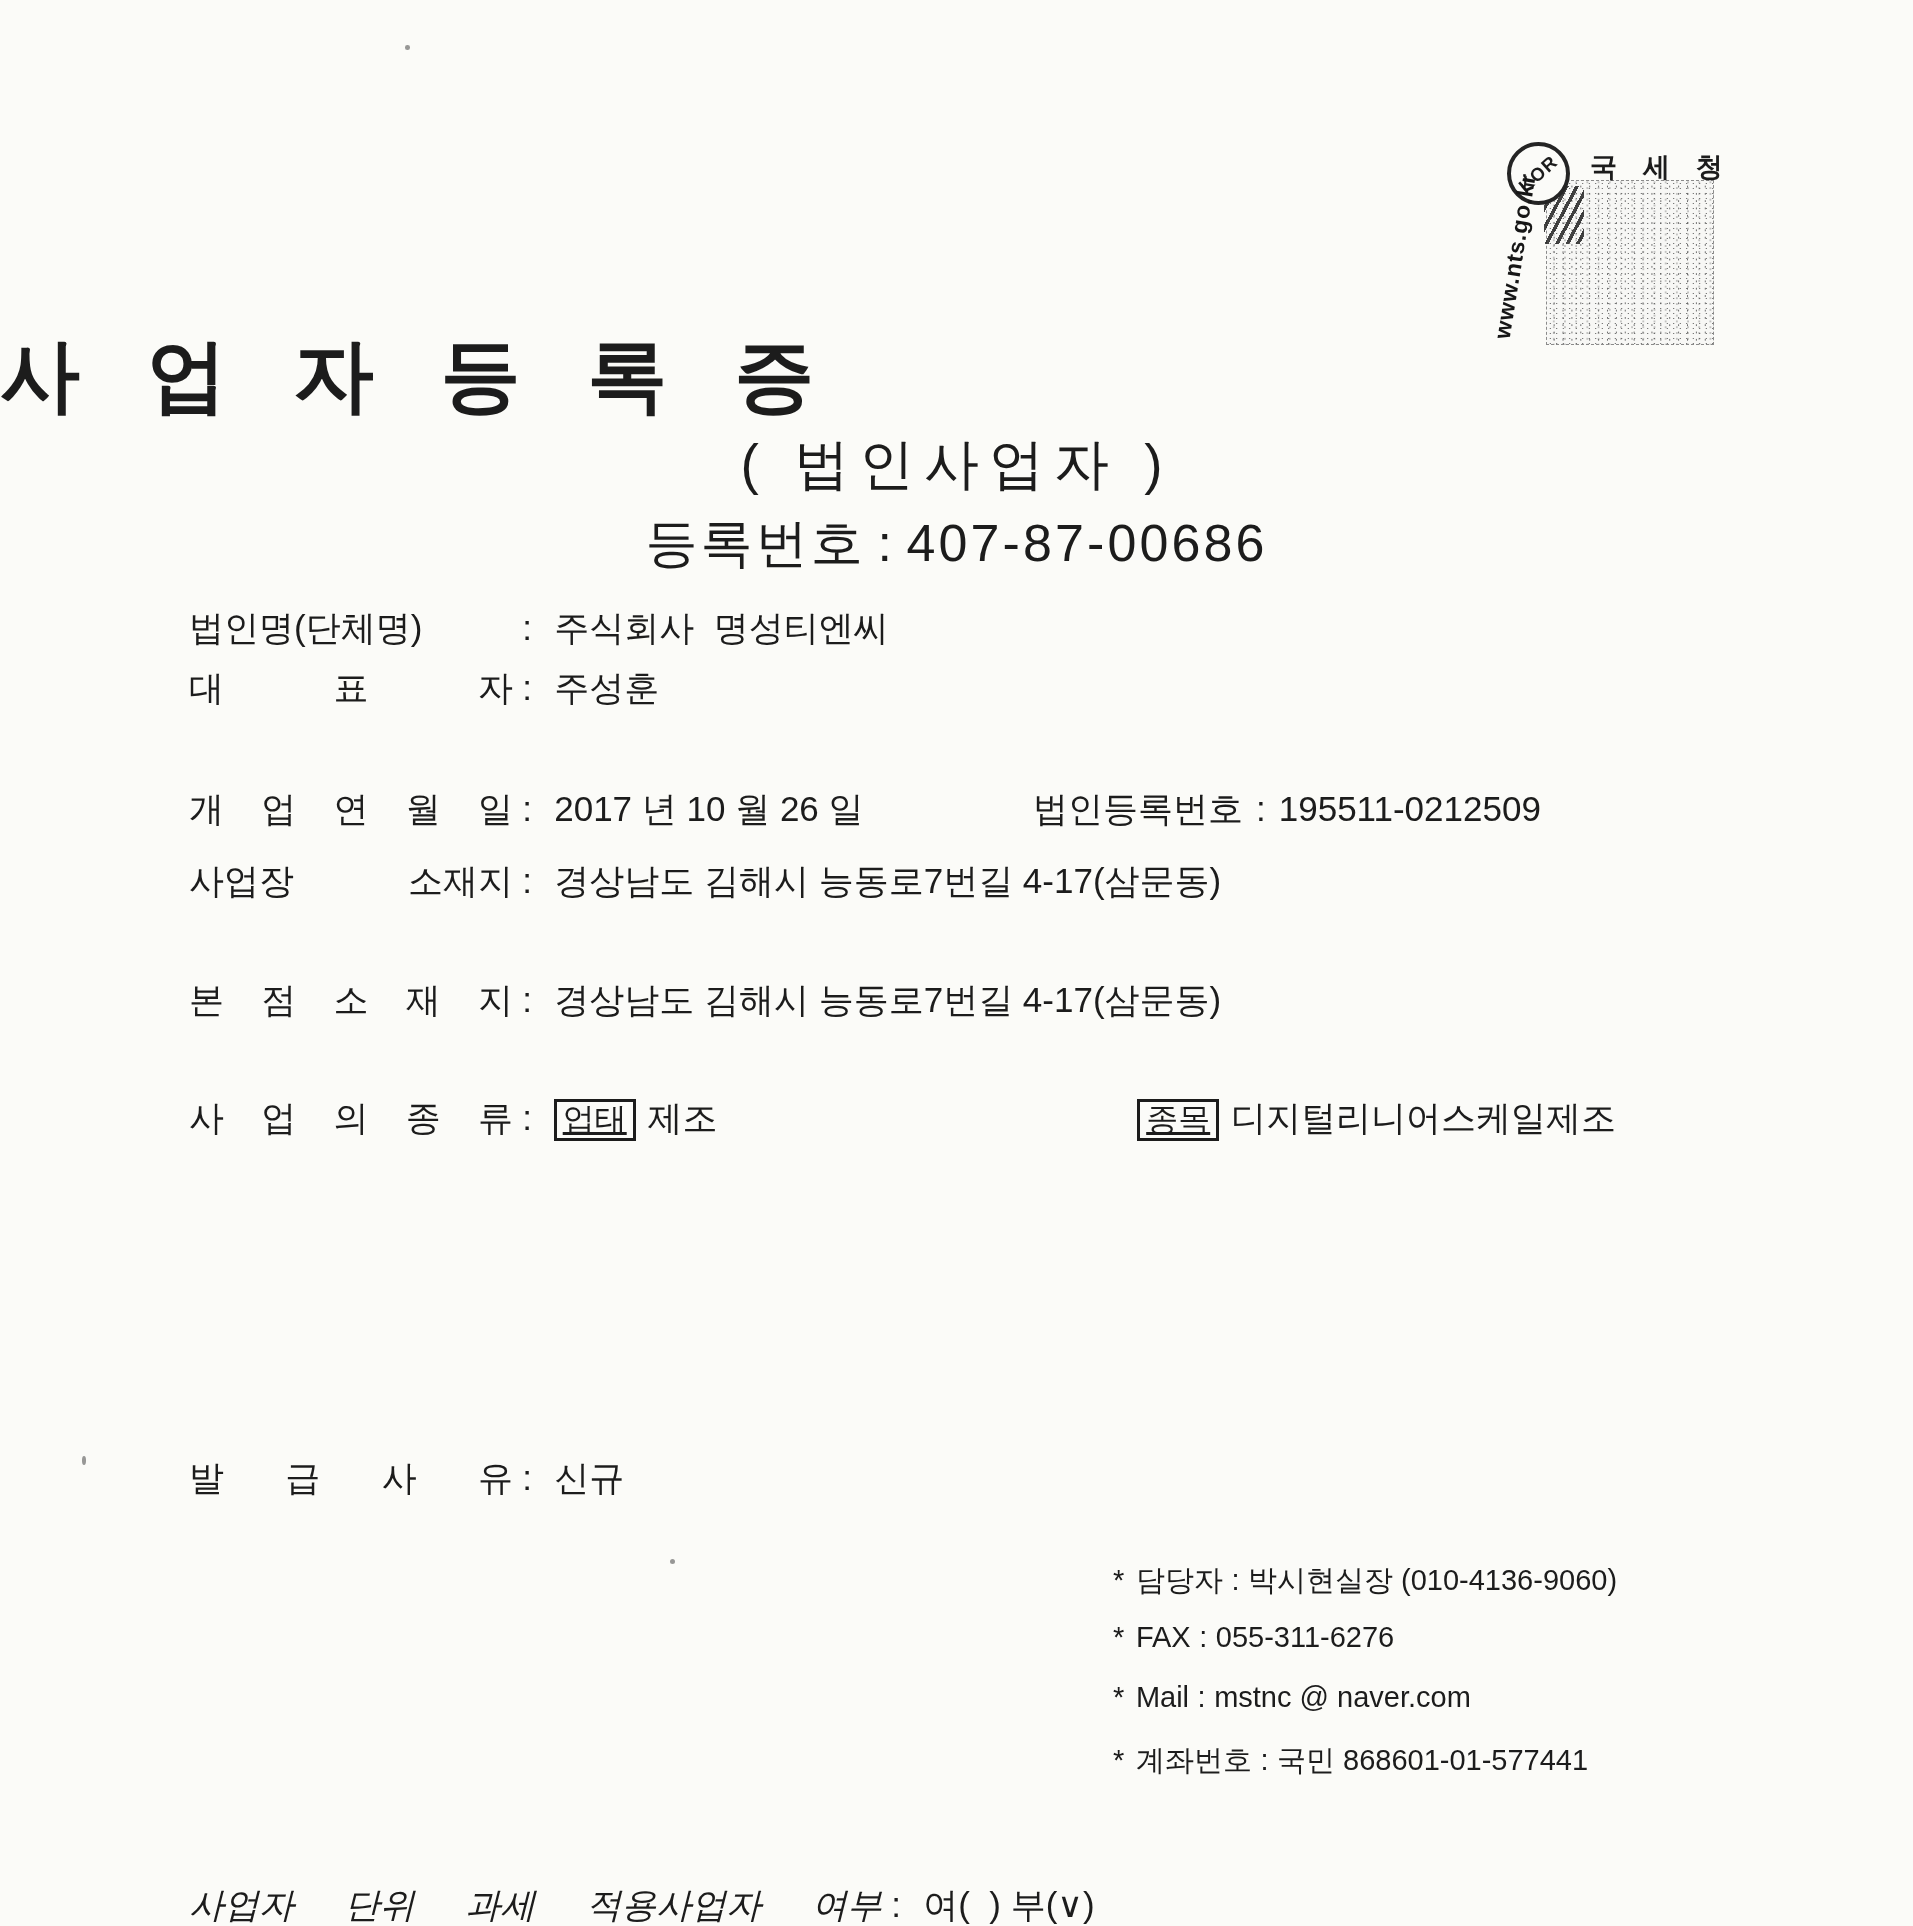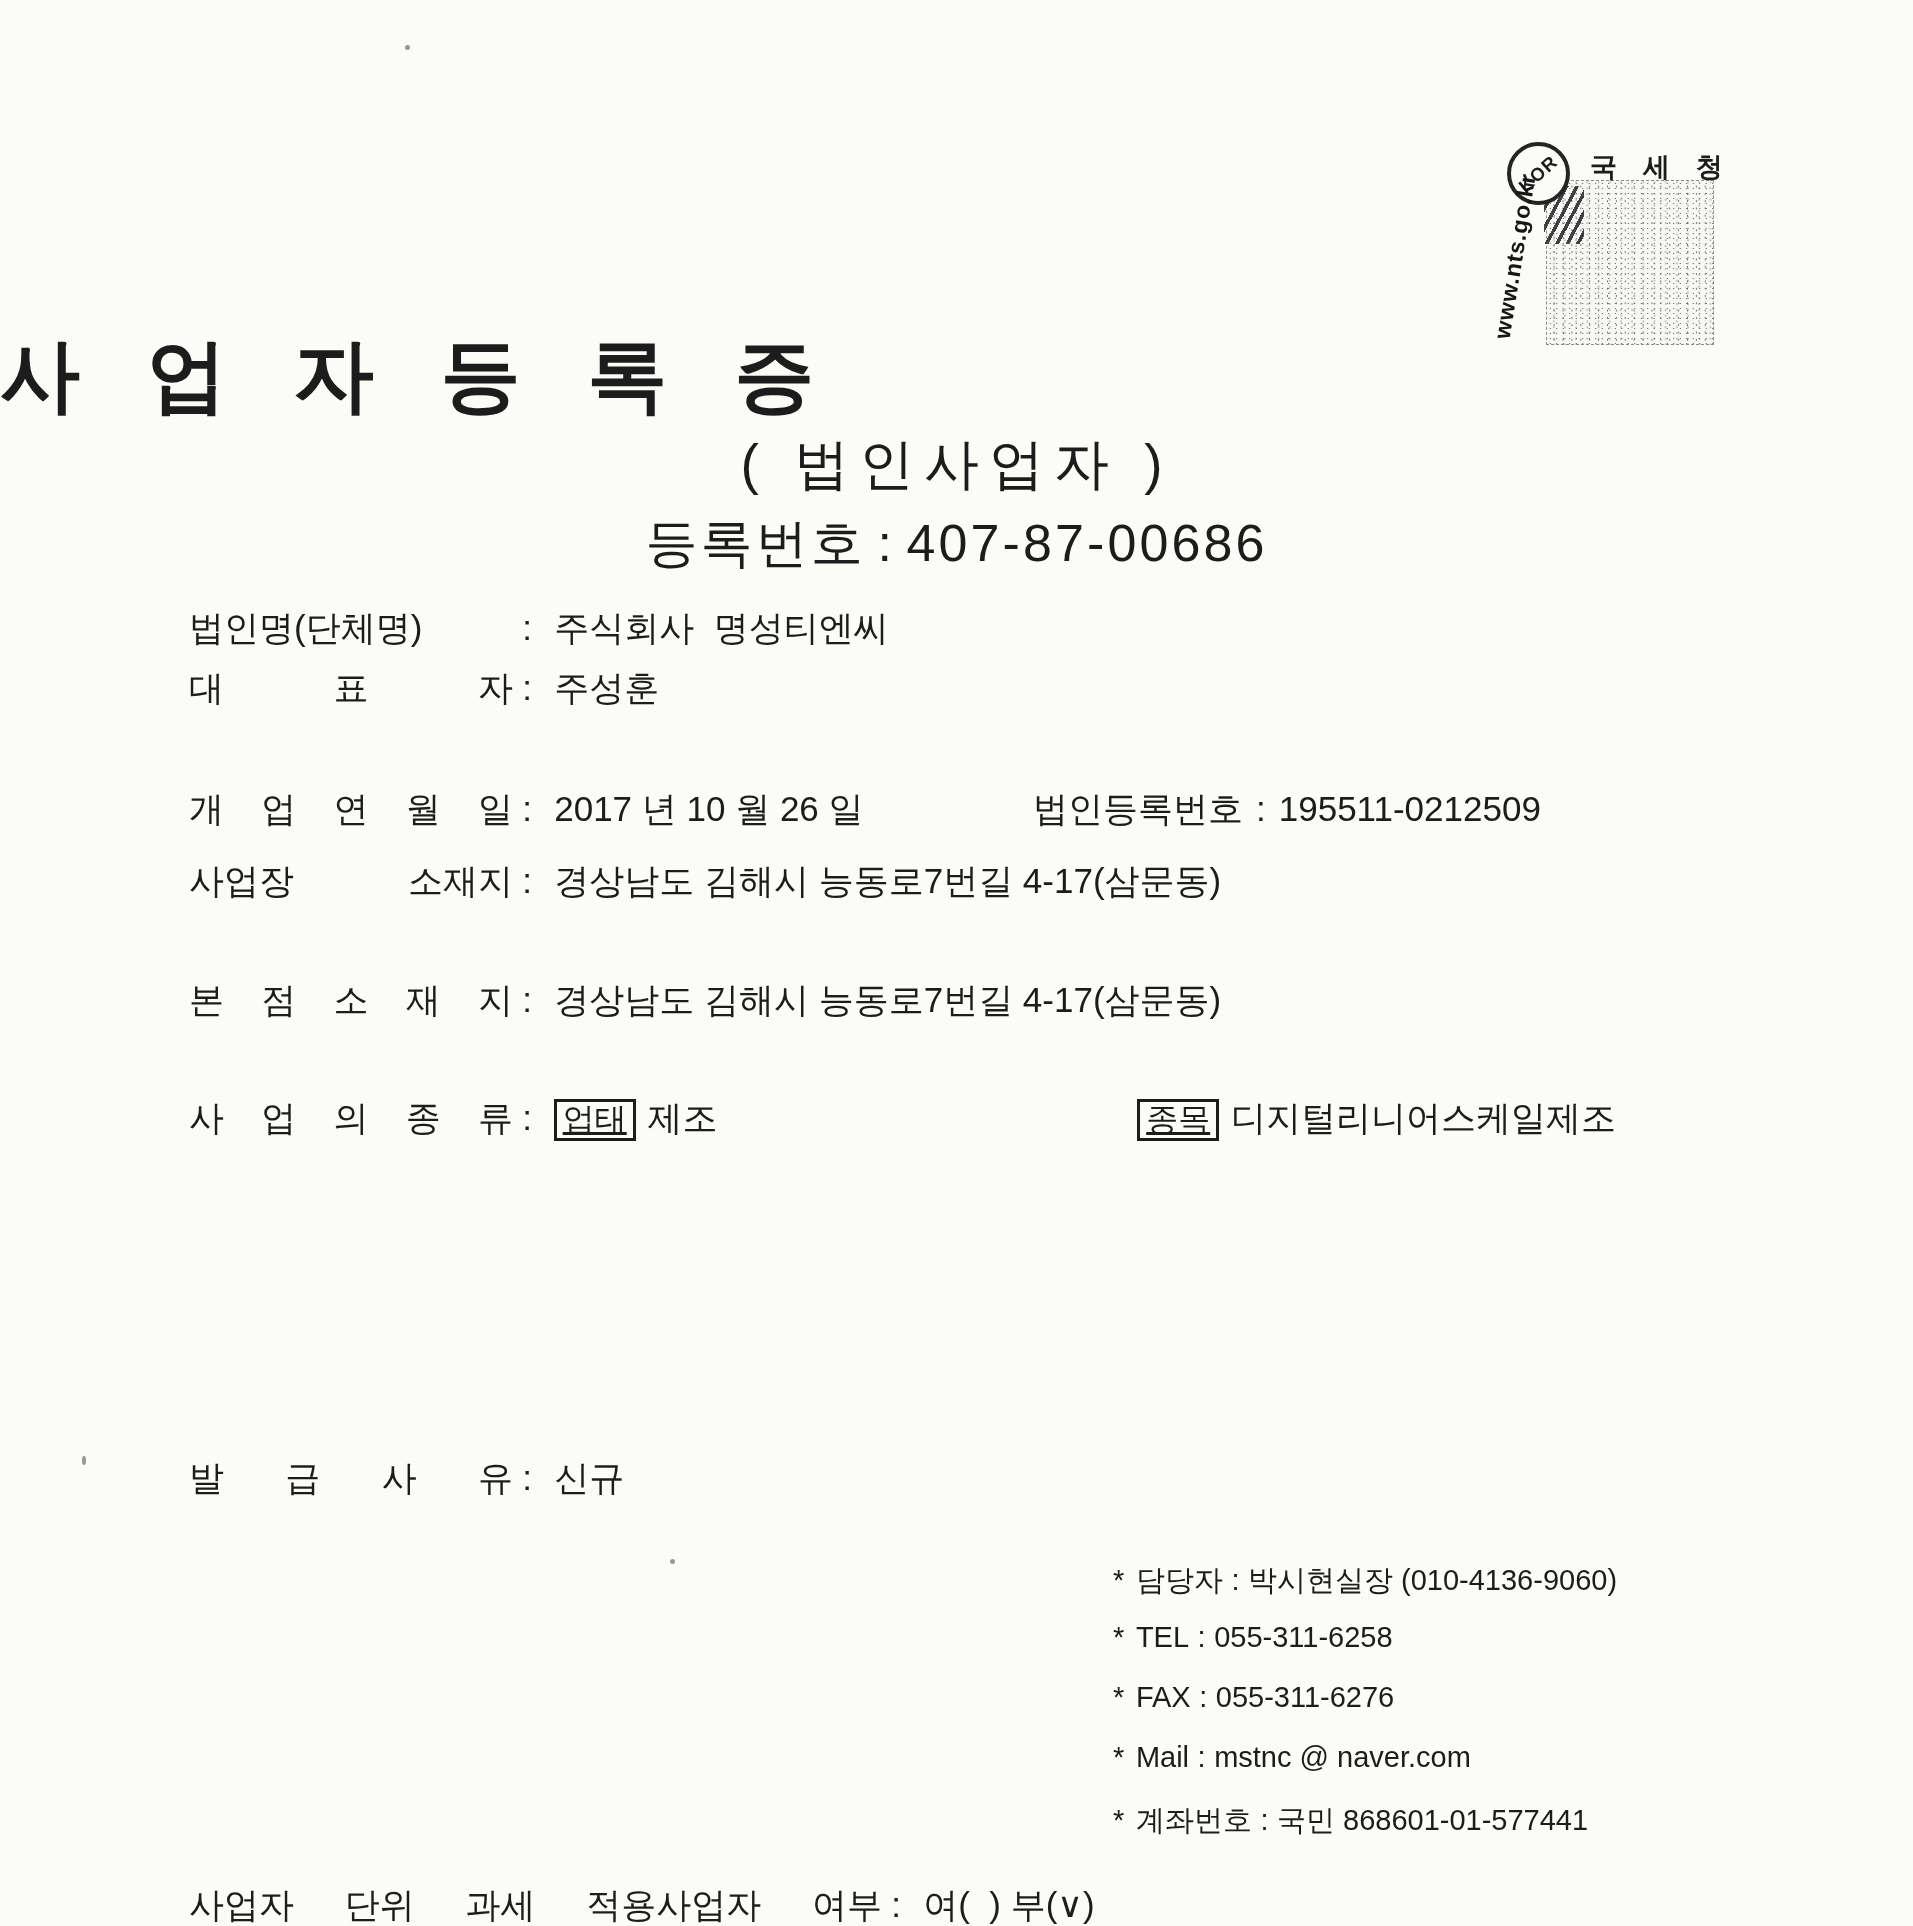--- a/index.html
+++ b/index.html
@@ -32,21 +32,21 @@
     white-space:nowrap;
   }
   .row .lbl {
     display:inline-block; width:324px; vertical-align:top;
     text-align:justify; text-align-last:justify; white-space:normal;
   }
   .row .colon { display:inline-block; margin:0 0 0 9.2px; }
   .row .val  { margin-left:22.3px; white-space:pre-wrap;margin-top:16px; }
   .row-inner { position:absolute; left:844px; top:0; white-space:pre; }
   .row-inner .colon { margin:0 13px; }
-  .row.wide .lbl-wide-1 { display:inline-block; width:693px; text-align:justify; text-align-last:justify; }
+  .row.wide .lbl-wide-1 { display:inline-block; width:693px; text-align:justify; text-align-last:justify;font-style:italic; }
   .tag-box {
     display:inline-block; border:3.1px solid #1c1c1c; padding:1.5px 6.2px 3.1px;
     font-size:32px; line-height:1; vertical-align:baseline; margin:0 11.6px 0 21.6px;text-decoration:underline;
   }
   .kind-second { position:absolute; left:940px; top:0; white-space:pre; }
   
   .contacts { position:absolute; left:1113px; top:1561px; font-size:29px; }
   .c-line { height:60px; white-space:pre; }
   .c-line .star { margin-right:11.6px; }
   .c-line .colon { margin:0 8.5px; }
@@ -129,21 +129,20 @@
     <span class="lbl">사 업 의 종 류</span><span class="colon">:</span><span class="tag-box">업태</span><span>제조</span>
     <span class="kind-second"><span class="tag-box" style="margin-left:8px">종목</span><span>디지털리니어스케일제조</span></span>
   </div>
 
   <div class="row" style="top:1458px">
     <span class="lbl">발 급 사 유</span><span class="colon">:</span><span class="val">신규</span>
   </div>
 
   <div class="contacts">
     <div class="c-line"><span class="star">*</span><span>담당자</span><span class="colon">:</span><span>박시현실장 (010-4136-9060)</span></div>
-    <div class="c-line"><span class="star">*</span><span>TEL</span><span class="colon">:</span><span>055-311-6258</span></div>
     <div class="c-line"><span class="star">*</span><span>FAX</span><span class="colon">:</span><span>055-311-6276</span></div>
     <div class="c-line"><span class="star">*</span><span>Mail</span><span class="colon">:</span><span>mstnc @ naver.com</span></div>
     <div class="c-line"><span class="star">*</span><span>계좌번호</span><span class="colon">:</span><span>국민 868601-01-577441</span></div>
   </div>
 
   <div class="row wide" style="top:1885px">
     <span class="lbl-wide-1">사업자 단위 과세 적용사업자 여부</span><span class="colon">:</span><span class="val">여(  ) 부(∨)</span>
   </div>
 
   <div class="speck" style="left:670px;top:1559px;width:5.4px;height:5.4px"></div>

